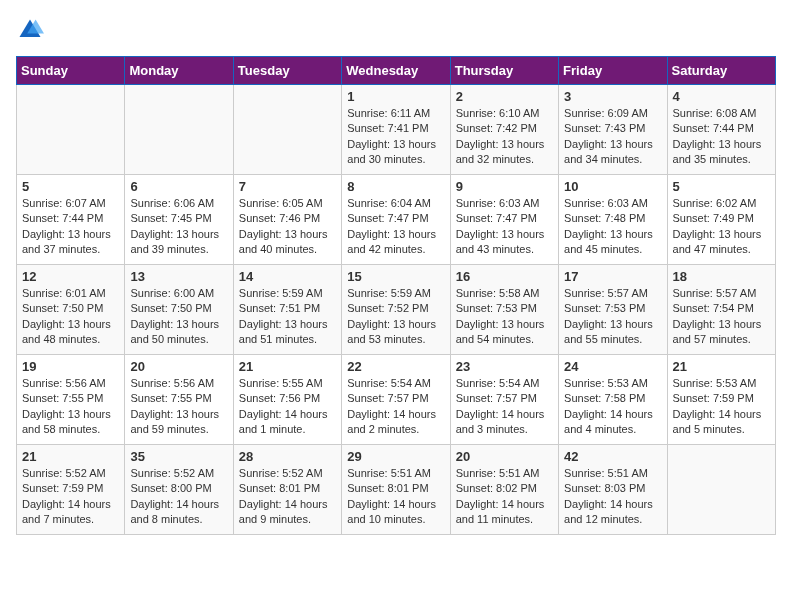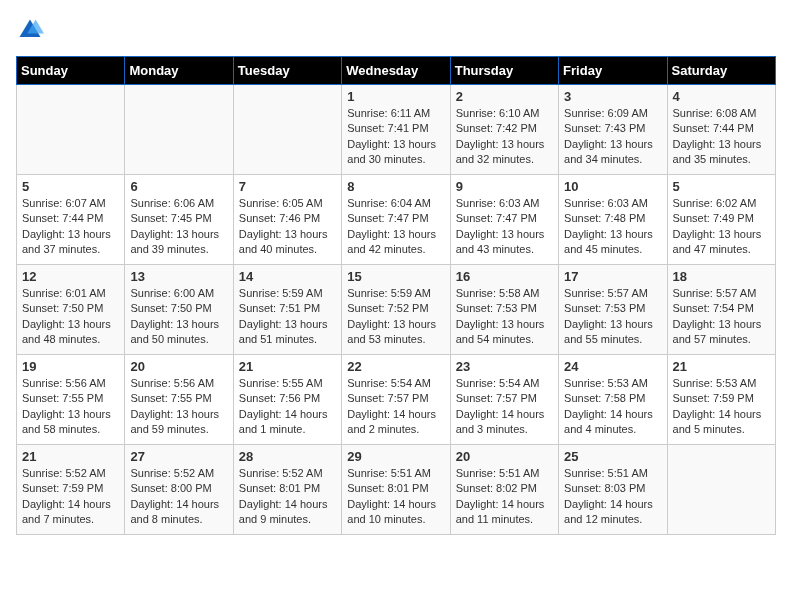--- a/index.html
+++ b/index.html
@@ -51,21 +51,21 @@
     .location {
       font-size: 16px;
       color: #333;
     }
     table {
       width: 100%;
       border-collapse: collapse;
       table-layout: fixed;
     }
     thead tr {
-      background-color: #000000;
+      background-color: #701a75;
     }
     thead th {
       color: #fff;
       font-size: 13px;
       font-weight: bold;
       padding: 6px 4px;
       text-align: left;
       border: 1px solid #1565c0;
     }
     tbody td {
@@ -234,35 +234,35 @@
           <span class="day-number">21</span>
           <div class="cell-content">Sunrise: 5:53 AM<br>Sunset: 7:59 PM<br>Daylight: 14 hours<br>and 5 minutes.</div>
         </td>
       </tr>
       <tr>
         <td>
           <span class="day-number">21</span>
           <div class="cell-content">Sunrise: 5:52 AM<br>Sunset: 7:59 PM<br>Daylight: 14 hours<br>and 7 minutes.</div>
         </td>
         <td>
-          <span class="day-number">27</span>
+          <span class="day-number">35</span>
           <div class="cell-content">Sunrise: 5:52 AM<br>Sunset: 8:00 PM<br>Daylight: 14 hours<br>and 8 minutes.</div>
         </td>
         <td>
           <span class="day-number">28</span>
           <div class="cell-content">Sunrise: 5:52 AM<br>Sunset: 8:01 PM<br>Daylight: 14 hours<br>and 9 minutes.</div>
         </td>
         <td>
           <span class="day-number">29</span>
           <div class="cell-content">Sunrise: 5:51 AM<br>Sunset: 8:01 PM<br>Daylight: 14 hours<br>and 10 minutes.</div>
         </td>
         <td>
           <span class="day-number">20</span>
           <div class="cell-content">Sunrise: 5:51 AM<br>Sunset: 8:02 PM<br>Daylight: 14 hours<br>and 11 minutes.</div>
         </td>
         <td>
-          <span class="day-number">25</span>
+          <span class="day-number">42</span>
           <div class="cell-content">Sunrise: 5:51 AM<br>Sunset: 8:03 PM<br>Daylight: 14 hours<br>and 12 minutes.</div>
         </td>
         <td></td>
       </tr>
     </tbody>
 </table>
 
 </body></html>

